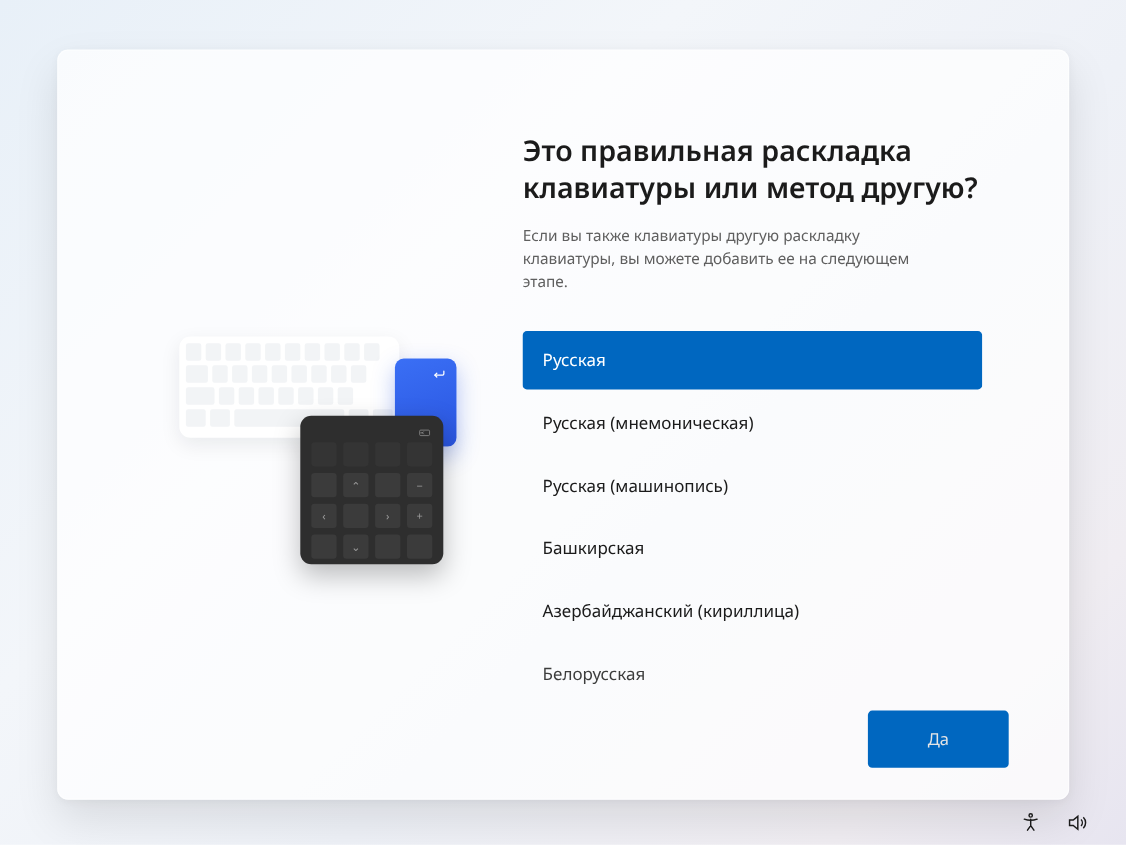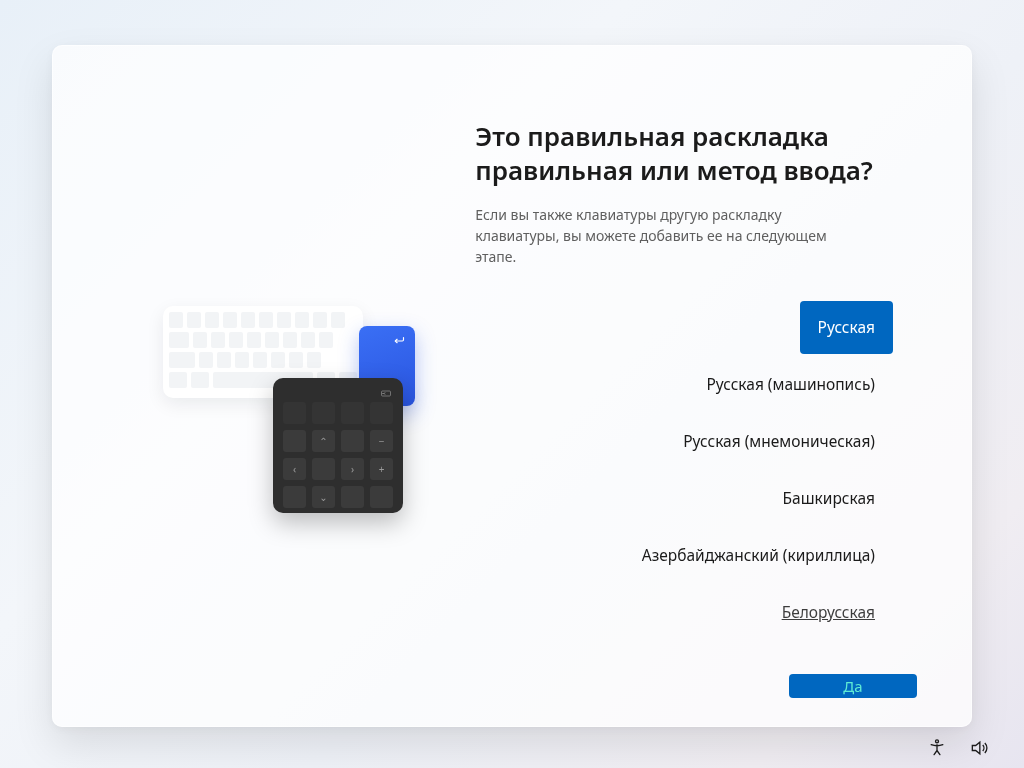--- a/index.html
+++ b/index.html
@@ -106,47 +106,46 @@
     line-height: 1.5;
     margin-bottom: 34px;
     max-width: 380px;
   }
 
   .list {
     display:flex; flex-direction:column;
     height: 342px;
     overflow: hidden;
     margin-right: 30px;
-    align-items: flex-end;
   }
   .list-item {
     height: 59px;
     display:flex; align-items:center;
     padding: 0 18px;
     font-size: 15.5px;
     color: #1b1b1b;
     border-radius: 4px;
     cursor: pointer;
     margin-bottom: 4px;
   }
   .list-item.selected {
     background: #0067c0;
     color: #ffffff;
   }
-  .list-item.partial { opacity: 0.85; text-decoration: underline; }
+  .list-item.partial { opacity: 0.85; }
 
   .footer {
     position:absolute;
     right: 54px; bottom: 28px;
   }
   .yes-btn {
     min-width: 128px;
-    height: 24px;
+    height: 52px;
     background: #0067c0;
-    color: #5eead4;
+    color: #e5e5e5;
     border: none;
     border-radius: 4px;
     font-size: 15px;
     cursor: pointer;
     padding: 0 26px;
   }
 
   .taskbar-icons {
     position: absolute;
     right: 35px;
@@ -249,32 +248,32 @@
               <div class="np-key">⌄</div>
               <div class="np-key"></div>
               <div class="np-key"></div>
             </div>
         </div>
       </div>
     </div>
   </div>
 
   <div class="right-pane">
-    <h1 class="title">Это правильная раскладка правильная или метод ввода?</h1>
+    <h1 class="title">Это правильная раскладка клавиатуры или метод другую?</h1>
     <p class="subtitle">Если вы также клавиатуры другую раскладку клавиатуры, вы можете добавить ее на следующем этапе.</p>
 
     <div class="list">
       <div class="list-item selected">
         <span>Русская</span>
       </div>
       <div class="list-item">
+        <span>Русская (мнемоническая)</span>
+      </div>
+      <div class="list-item">
         <span>Русская (машинопись)</span>
-      </div>
-      <div class="list-item">
-        <span>Русская (мнемоническая)</span>
       </div>
       <div class="list-item">
         <span>Башкирская</span>
       </div>
       <div class="list-item">
         <span>Азербайджанский (кириллица)</span>
       </div>
       <div class="list-item partial">
         <span>Белорусская</span>
       </div>

